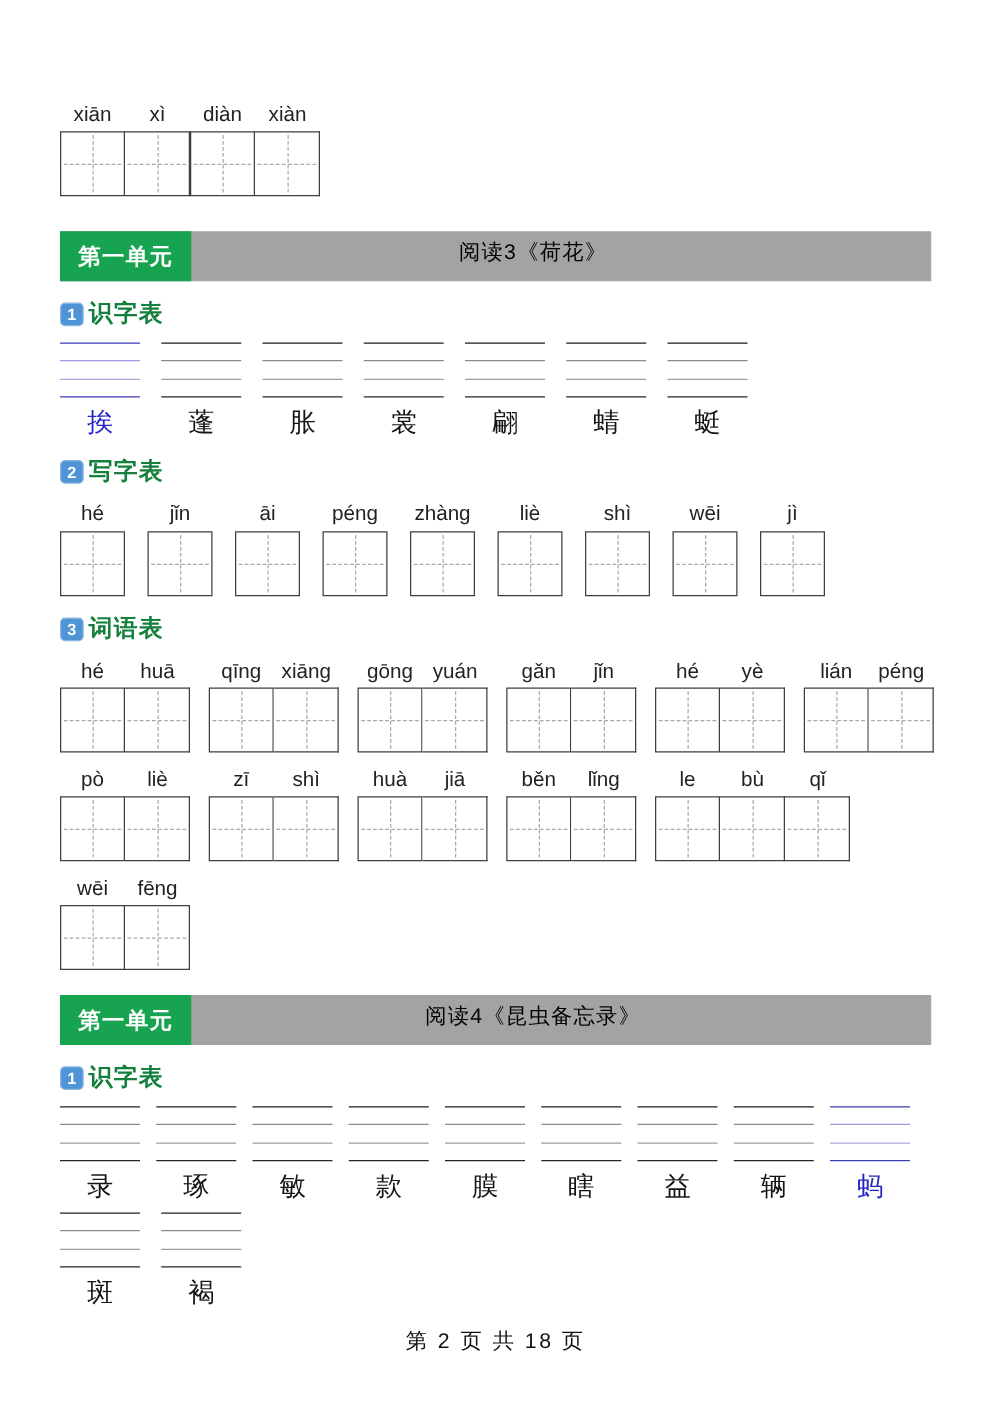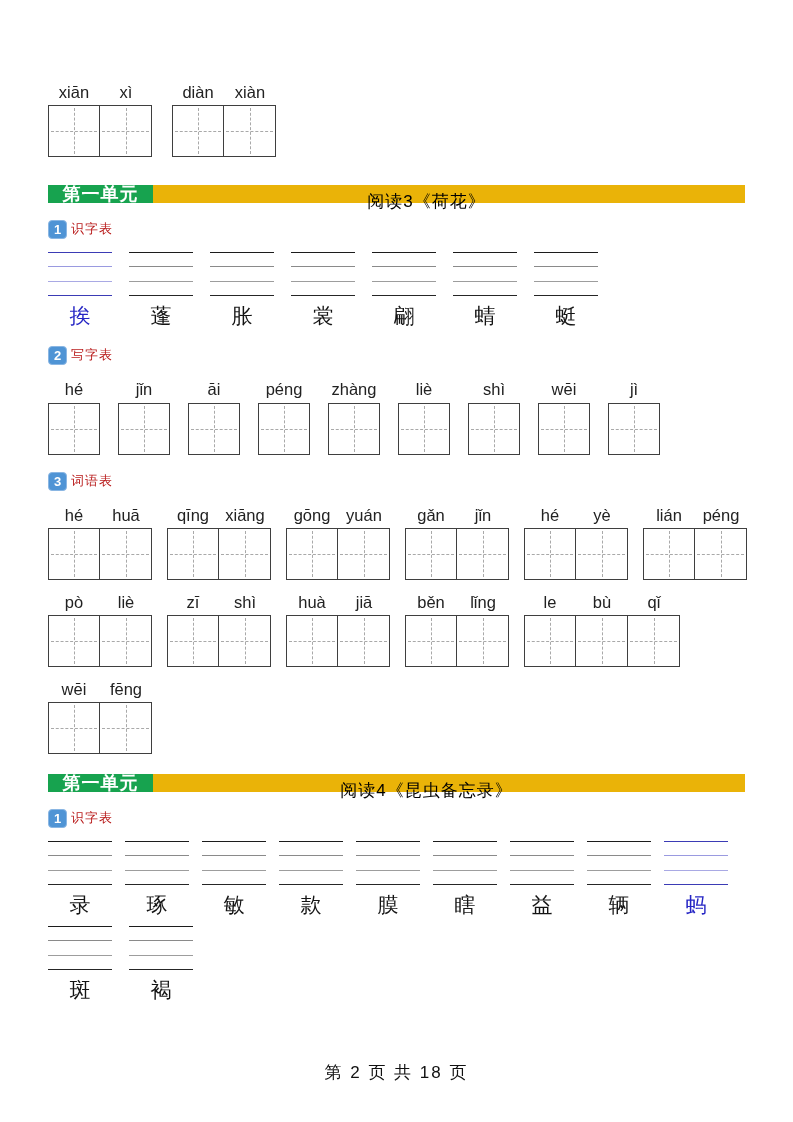--- a/index.html
+++ b/index.html
@@ -6,21 +6,21 @@
   html,body { background:#fff; }
   body {
     width: 793px; height: 1122px;
     position: relative;
     font-family: "Liberation Sans", "DejaVu Sans", sans-serif;
     overflow: hidden;
   }
   .content { padding: 0 48px; }
 
   
-  .top-words { display: flex; gap: 20px; padding-top: 82px; margin-bottom: 28px; }
+  .top-words { display: flex; gap: 0; padding-top: 82px; margin-bottom: 28px; }
 
   .word-group { display: flex; flex-direction: column; }
   .pinyin-row { display: flex; height: 20px; margin-bottom: 3px; }
   .pinyin-row .syll {
     width: 52px; text-align: center;
     font-size: 16.5px; color: #222; line-height: 20px; white-space: nowrap;
   }
   .box-row { display: flex; }
   .cell {
     width: 52px; height: 52px;
@@ -33,22 +33,22 @@
     border-left: 1px dashed #a9a9a9;
   }
   .cell::after {
     content: ""; position: absolute; top: 50%; left: 2px; right: 2px;
     border-top: 1px dashed #a9a9a9;
   }
 
   
   .section + .section { margin-top: 20px; }
   .sec-header {
-    position: relative; height: 18px;
-    background: #eab308; display: flex; align-items: stretch;
+    position: relative; height: 40px;
+    background: #a3a3a3; display: flex; align-items: stretch;
   }
   .unit-badge {
     width: 105px; background: #17a34f; color: #fff;
     font-size: 18px; font-weight: bold;
     display: flex; align-items: center; justify-content: center;
     letter-spacing: 1px;
   }
   .sec-title {
     position: absolute; left: 60px; right: 0; top: 0; bottom: 0;
     text-align: center; font-size: 17px; font-weight: normal; color: #000;
@@ -56,21 +56,21 @@
   }
 
   
   .sub-heading { display: flex; align-items: center; gap: 4px; margin-top: 14px; height: 24px; }
   .num-badge {
     width: 19px; height: 19px; flex: 0 0 19px;
     background: #4f94d5; border: 1px solid #8ab6e3; border-radius: 4px;
     color: #fff; font-size: 13px; font-weight: bold;
     display: flex; align-items: center; justify-content: center;
   }
-  .sub-label { color: #b91c1c; font-size: 13px; font-weight: normal; letter-spacing: 1px; }
+  .sub-label { color: #15803d; font-size: 19px; font-weight: bold; letter-spacing: 1px; }
 
   
   .fl-row { display: flex; gap: 17px; margin-top: 11px; }
   .fl-row + .fl-row { margin-top: 8px; }
   .fl-row.tight { gap: 13px; }
   .fl-group { display: flex; flex-direction: column; width: 64px; }
   .fourline { height: 44px; display: flex; flex-direction: column; justify-content: space-between; }
   .fourline i { display: block; height: 0; border-top: 1.4px solid #1c1c1c; }
   .fourline i:nth-child(2) { border-color: #8a8a8a; }
   .fourline i:nth-child(3) { border-color: #9d9d9d; }

